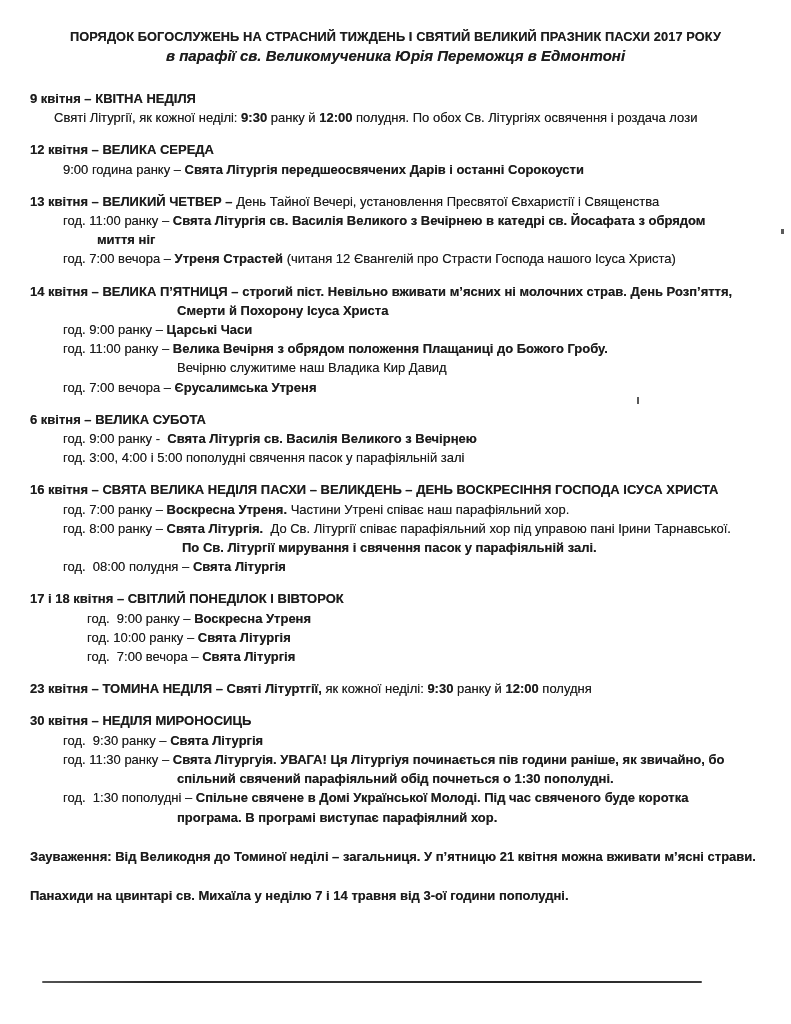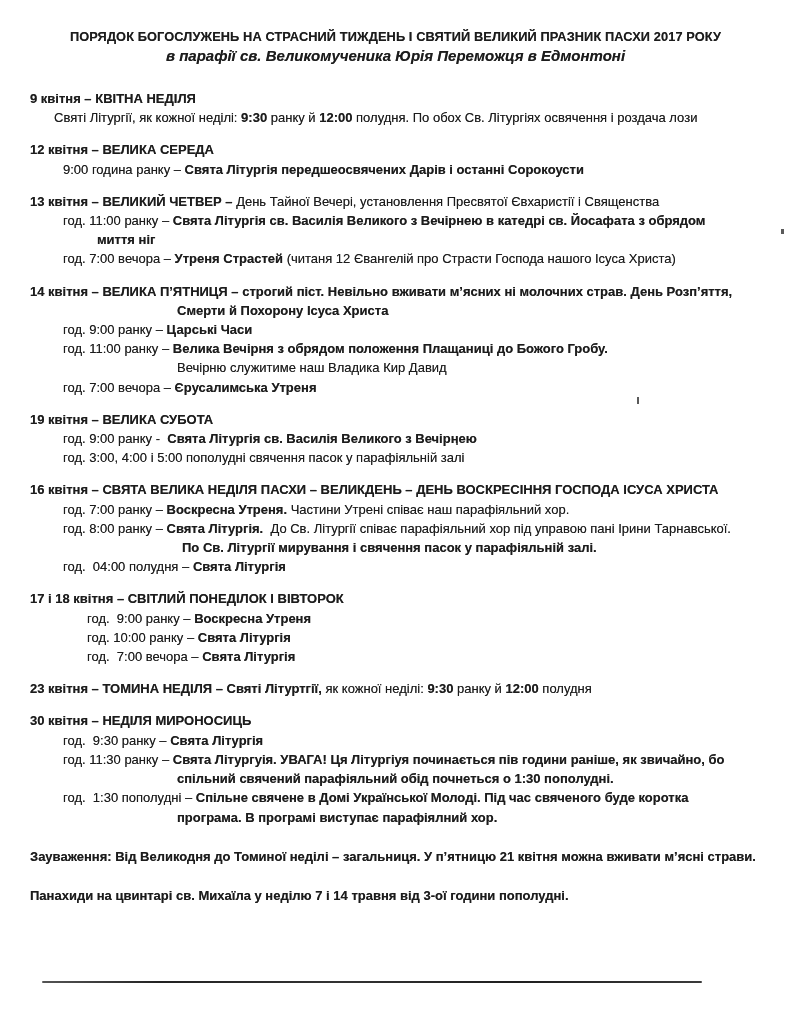--- a/index.html
+++ b/index.html
@@ -71,30 +71,30 @@
       </div>
       <div class="section">
         <div class="line l-h"><span class="b">14 квітня – ВЕЛИКА П’ЯТНИЦЯ – строгий піст. Невільно вживати м’ясних ні молочних страв. День Розп’яття,</span></div>
         <div class="line l-c2"><span class="b">Смерти й Похорону Ісуса Христа</span></div>
         <div class="line l-d1"><span>год. 9:00 ранку – </span><span class="b">Царські Часи</span></div>
         <div class="line l-d1"><span>год. 11:00 ранку – </span><span class="b">Велика Вечірня з обрядом положення Плащаниці до Божого Гробу.</span></div>
         <div class="line l-c2"><span>Вечірню служитиме наш Владика Кир Давид</span></div>
         <div class="line l-d1"><span>год. 7:00 вечора – </span><span class="b">Єрусалимська Утреня</span></div>
       </div>
       <div class="section">
-        <div class="line l-h"><span class="b">19 квітня – ВЕЛИКА СУБОТА</span></div>
+        <div class="line l-h"><span class="b">6 квітня – ВЕЛИКА СУБОТА</span></div>
         <div class="line l-d1"><span>год. 9:00 ранку -  </span><span class="b">Свята Літургія св. Василія Великого з Вечірнею</span></div>
         <div class="line l-d1"><span>год. 3:00, 4:00 і 5:00 пополудні свячення пасок у парафіяльній залі</span></div>
       </div>
       <div class="section">
         <div class="line l-h"><span class="b">16 квітня – СВЯТА ВЕЛИКА НЕДІЛЯ ПАСХИ – ВЕЛИКДЕНЬ – ДЕНЬ ВОСКРЕСІННЯ ГОСПОДА ІСУСА ХРИСТА</span></div>
         <div class="line l-d1"><span>год. 7:00 ранку – </span><span class="b">Воскресна Утреня. </span><span>Частини Утрені співає наш парафіяльний хор.</span></div>
         <div class="line l-d1"><span>год. 8:00 ранку – </span><span class="b">Свята Літургія.</span><span>  До Св. Літургії співає парафіяльний хор під управою пані Ірини Тарнавської.</span></div>
         <div class="line l-c2c"><span class="b">По Св. Літургії мирування і свячення пасок у парафіяльній залі.</span></div>
-        <div class="line l-d1"><span>год.  04:00 полудня – </span><span class="b">Свята Літургія</span></div>
+        <div class="line l-d1"><span>год.  08:00 полудня – </span><span class="b">Свята Літургія</span></div>
       </div>
       <div class="section">
         <div class="line l-h"><span class="b">17 і 18 квітня – СВІТЛИЙ ПОНЕДІЛОК І ВІВТОРОК</span></div>
         <div class="line l-d1b"><span>год.  9:00 ранку – </span><span class="b">Воскресна Утреня</span></div>
         <div class="line l-d1b"><span>год. 10:00 ранку – </span><span class="b">Свята Літургія</span></div>
         <div class="line l-d1b"><span>год.  7:00 вечора – </span><span class="b">Свята Літургія</span></div>
       </div>
       <div class="section">
         <div class="line l-h"><span class="b">23 квітня – ТОМИНА НЕДІЛЯ – Святі Літуртгії,</span><span> як кожної неділі: </span><span class="b">9:30</span><span> ранку й </span><span class="b">12:00</span><span> полудня</span></div>
       </div>

